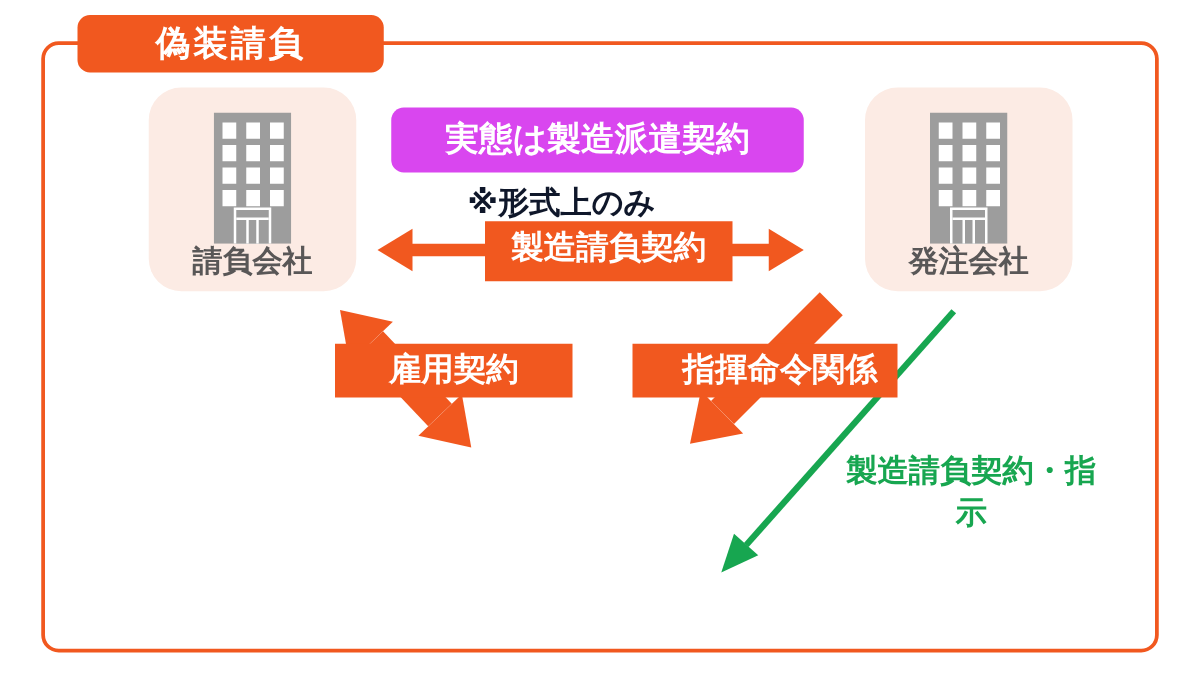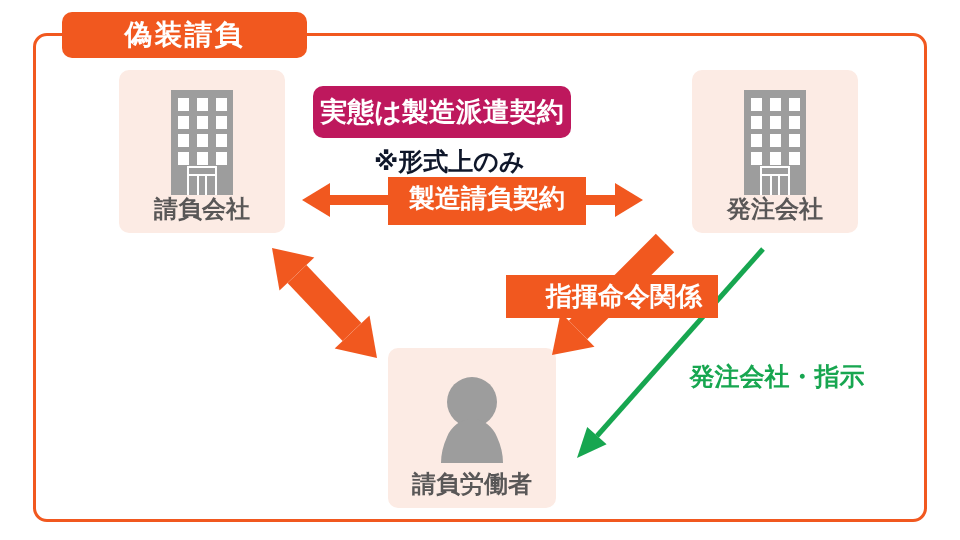--- a/index.html
+++ b/index.html
@@ -10,34 +10,34 @@
   .frame{
     position:absolute;left:33px;top:33px;width:888px;height:483px;
     border:3px solid #f1581f;border-radius:14px;background:#ffffff;
   }
   .title-badge{
     position:absolute;left:62px;top:12px;width:245px;height:46px;
     background:#f1581f;border-radius:10px;color:#ffffff;font-size:28px;
     line-height:46px;text-align:center;letter-spacing:2px;z-index:6;
   }
   .card{
-    position:absolute;background:#fcebe4;border-radius:10px;z-index:2;
+    position:absolute;background:#fcebe4;border-radius:26px;z-index:2;
   }
   .card-contractor{left:119px;top:70px;width:166px;height:163px;}
   .card-client{left:656px;top:70px;width:166px;height:163px;margin-left:36px;}
   .card-worker{left:388px;top:348px;width:168px;height:160px;}
   .card .icon{position:absolute;left:0;right:0;top:20px;display:flex;justify-content:center;}
   .card-worker .icon{top:22px;}
   .card .node-label{
     position:absolute;left:0;right:0;bottom:8px;text-align:center;
     color:#595757;font-size:24px;
   }
   .green-badge{
-    position:absolute;left:313px;top:86px;width:258px;height:52px;
-    background:#be185d;border-radius:10px;color:#ffffff;font-size:27px;
+    position:absolute;left:313px;top:86px;width:330px;height:52px;
+    background:#d946ef;border-radius:10px;color:#ffffff;font-size:27px;
     line-height:52px;text-align:center;z-index:5;
   }
   .note{
     position:absolute;left:374px;top:145px;width:220px;text-align:left;
     color:#0f172a;font-size:25px;z-index:5;
   }
   .arrow-label{
     position:absolute;background:#f1581f;color:#ffffff;text-align:center;z-index:4;
   }
   .label-contract{left:388px;top:177px;width:198px;height:48px;font-size:26px;line-height:42px;}
@@ -107,29 +107,20 @@
         <rect x="16" y="76" width="30" height="29" fill="#ffffff"></rect>
         <rect x="18" y="78" width="26" height="27" fill="#9d9d9d"></rect>
         <line x1="18" y1="85" x2="44" y2="85" stroke="#ffffff" stroke-width="2"></line>
         <line x1="27" y1="85" x2="27" y2="105" stroke="#ffffff" stroke-width="2"></line>
         <line x1="35" y1="85" x2="35" y2="105" stroke="#ffffff" stroke-width="2"></line>
       </svg>
     </div>
     <div class="node-label">発注会社</div>
   </div>
 
-  <div class="card card-worker">
-    <div class="icon">
-      <svg width="100" height="100" viewBox="0 0 100 86">
-        <circle cx="50" cy="25" r="25" fill="#9d9d9d"></circle>
-        <path d="M50 42 C62 42 71 50 75 60 C79 69 81 77 81 86 L19 86 C19 77 21 69 25 60 C29 50 38 42 50 42 Z" fill="#9d9d9d"></path>
-      </svg>
-    </div>
-    <div class="node-label">請負労働者</div>
-  </div>
 
   <svg id="arrow-layer" width="960" height="540" viewBox="0 0 960 540">
 
     <g>
       <line x1="322" y1="200" x2="625" y2="200" stroke="#f1581f" stroke-width="10"></line>
       <polygon points="302,200 330,183 330,217" fill="#f1581f"></polygon>
       <polygon points="643,200 615,183 615,217" fill="#f1581f"></polygon>
     </g>
 
     <g>
@@ -146,17 +137,18 @@
     <g>
       <line x1="763" y1="249" x2="597" y2="436" stroke="#17a650" stroke-width="5"></line>
       <polygon points="577,458 587.2,427 606.6,444.2" fill="#17a650"></polygon>
     </g>
   </svg>
 
   <div class="green-badge">実態は製造派遣契約</div>
   <div class="note">※形式上のみ</div>
 
   <div class="arrow-label label-contract">製造請負契約</div>
+  <div class="arrow-label label-employment">雇用契約</div>
   <div class="arrow-label label-command">指揮命令関係</div>
 
-  <div class="instruction-label">発注会社・指示</div>
+  <div class="instruction-label">製造請負契約・指示</div>
 
 </div>
 
 </body></html>

